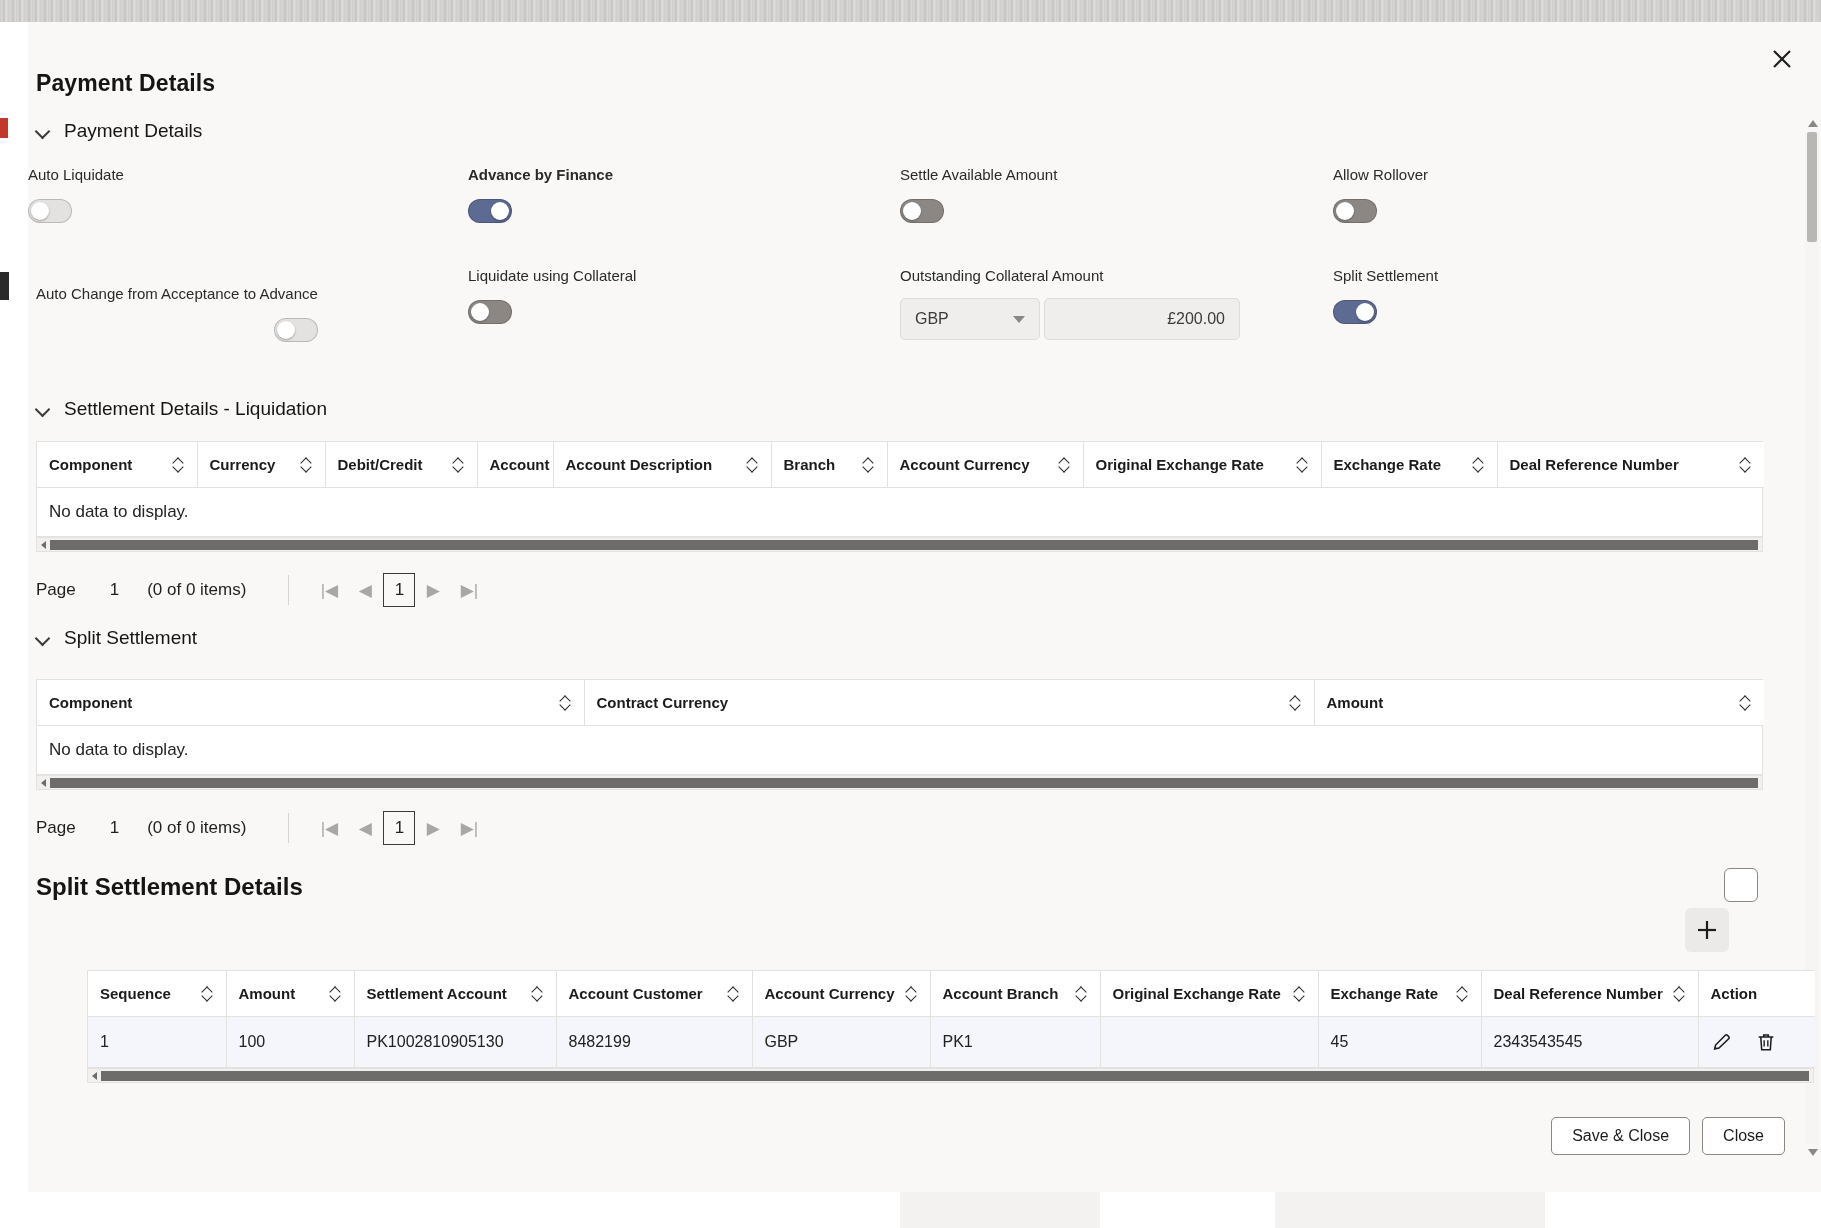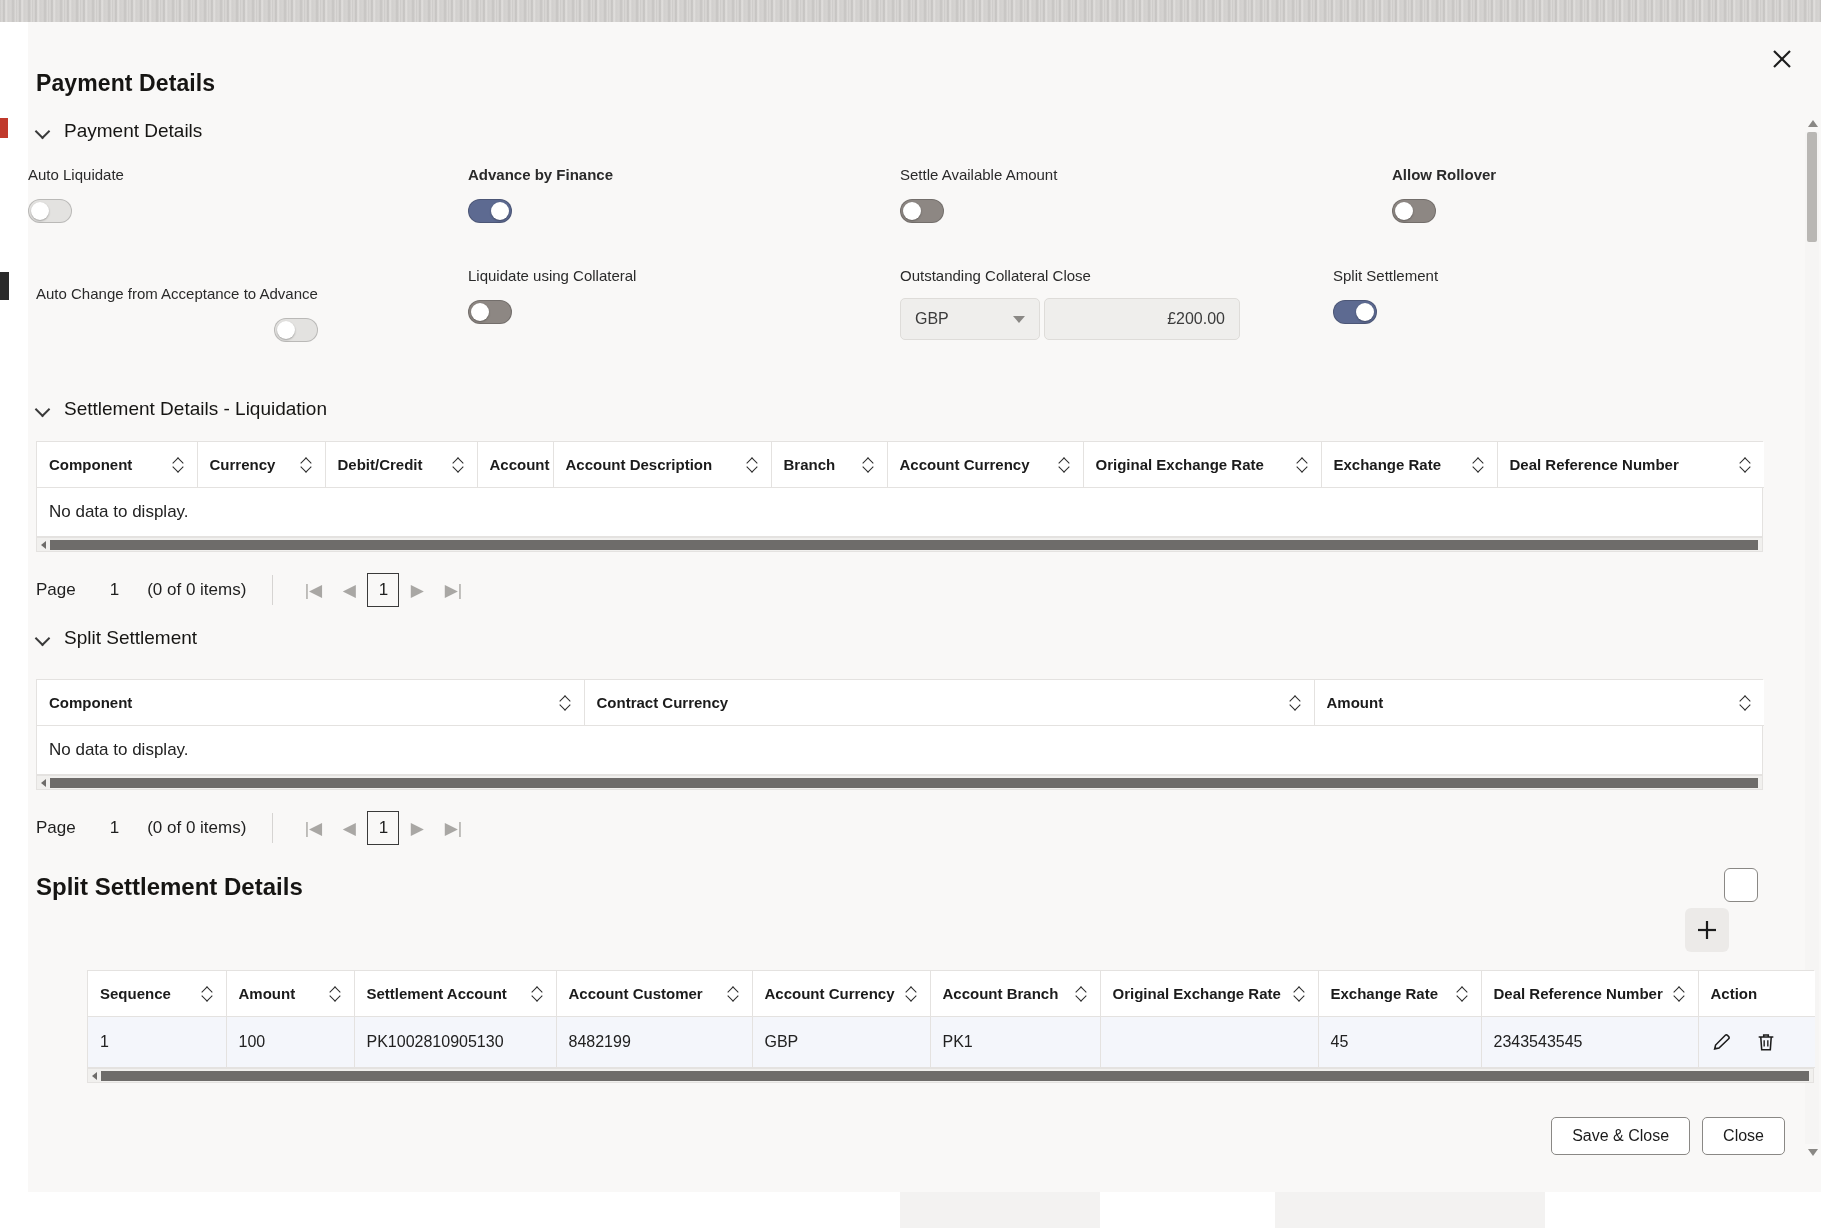--- a/index.html
+++ b/index.html
@@ -136,21 +136,21 @@
 
   .nodata { font-size:17px; color:#232323; padding:14px 12px; background:#fff; border-bottom:1px solid #e4e2e0;}
 
   .hscroll { height:14px; background:#f1f0ee; display:flex; align-items:center; border-top:1px solid #e4e2e0;}
   .hscroll .larr { width:0;height:0;margin-left:4px;border-top:4px solid transparent;border-bottom:4px solid transparent;border-right:5px solid #6e6c6a;cursor:pointer;}
   .hscroll .hthumb { flex:1; height:10px; margin:0 4px; background:#6e6c6a; cursor:pointer;}
 
   .pager { display:flex; align-items:center; height:48px; font-size:17px; color:#1f1f1f; gap:0; }
   .pager .lbl { margin-right:34px; }
   .pager .num { margin-right:28px; }
-  .pager .items { margin-right:26px; }
+  .pager .items { margin-right:42px; }
   .pager .sep { width:1px; height:30px; background:#d6d4d2; margin-right:22px; }
   .pgbtn { width:36px; height:34px; display:flex; align-items:center; justify-content:center; color:#a9a7a4; cursor:pointer; font-size:17px;}
   .pgbox { width:32px; height:34px; border:1px solid #3a3a3a; display:flex; align-items:center; justify-content:center; font-size:17px; color:#1f1f1f; cursor:pointer;}
 
   .sub-title { font-size:24px; font-weight:bold; color:#161513; }
   .ghost-box { width:34px; height:34px; border:1px solid #8a8885; border-radius:6px; background:#fff; cursor:pointer;}
   .add-btn { width:44px; height:44px; border-radius:6px; background:#eceae8; display:flex; align-items:center; justify-content:center; cursor:pointer;}
   .add-btn svg { display:block; }
 
   .act-icons { display:flex; align-items:center; gap:22px; justify-content:flex-start;}
@@ -222,21 +222,21 @@
         </div>
       </div>
 
       <div style="position:absolute; left:872px; top:58px;">
         <div class="field-label">Settle Available Amount</div>
         <div style="margin-top:16px;" class="toggle off-grey">
           <span class="knob"></span>
         </div>
       </div>
 
-      <div style="position:absolute; left:1364px; top:58px;font-weight:bold;">
+      <div style="position:absolute; left:1305px; top:58px;">
         <div class="field-label">Allow Rollover</div>
         <div style="margin-top:16px;" class="toggle off-grey">
           <span class="knob"></span>
         </div>
       </div>
 
       <div style="position:absolute; left:8px; top:177px;text-align:right;">
         <div class="field-label">Auto Change from Acceptance to Advance</div>
         <div style="margin-top:16px;" class="toggle off">
           <span class="knob"></span>
@@ -244,21 +244,21 @@
       </div>
 
       <div style="position:absolute; left:440px; top:159px;">
         <div class="field-label">Liquidate using Collateral</div>
         <div style="margin-top:16px;" class="toggle off-grey">
           <span class="knob"></span>
         </div>
       </div>
 
       <div style="position:absolute; left:872px; top:159px;">
-        <div class="field-label">Outstanding Collateral Close</div>
+        <div class="field-label">Outstanding Collateral Amount</div>
         <div style="margin-top:14px; display:flex; gap:4px;">
           <div class="inp select">
             <span>GBP</span>
             <span class="caret-dn"></span>
           </div>
           <div class="inp amount">
             <span>£200.00</span>
           </div>
         </div>
       </div>

